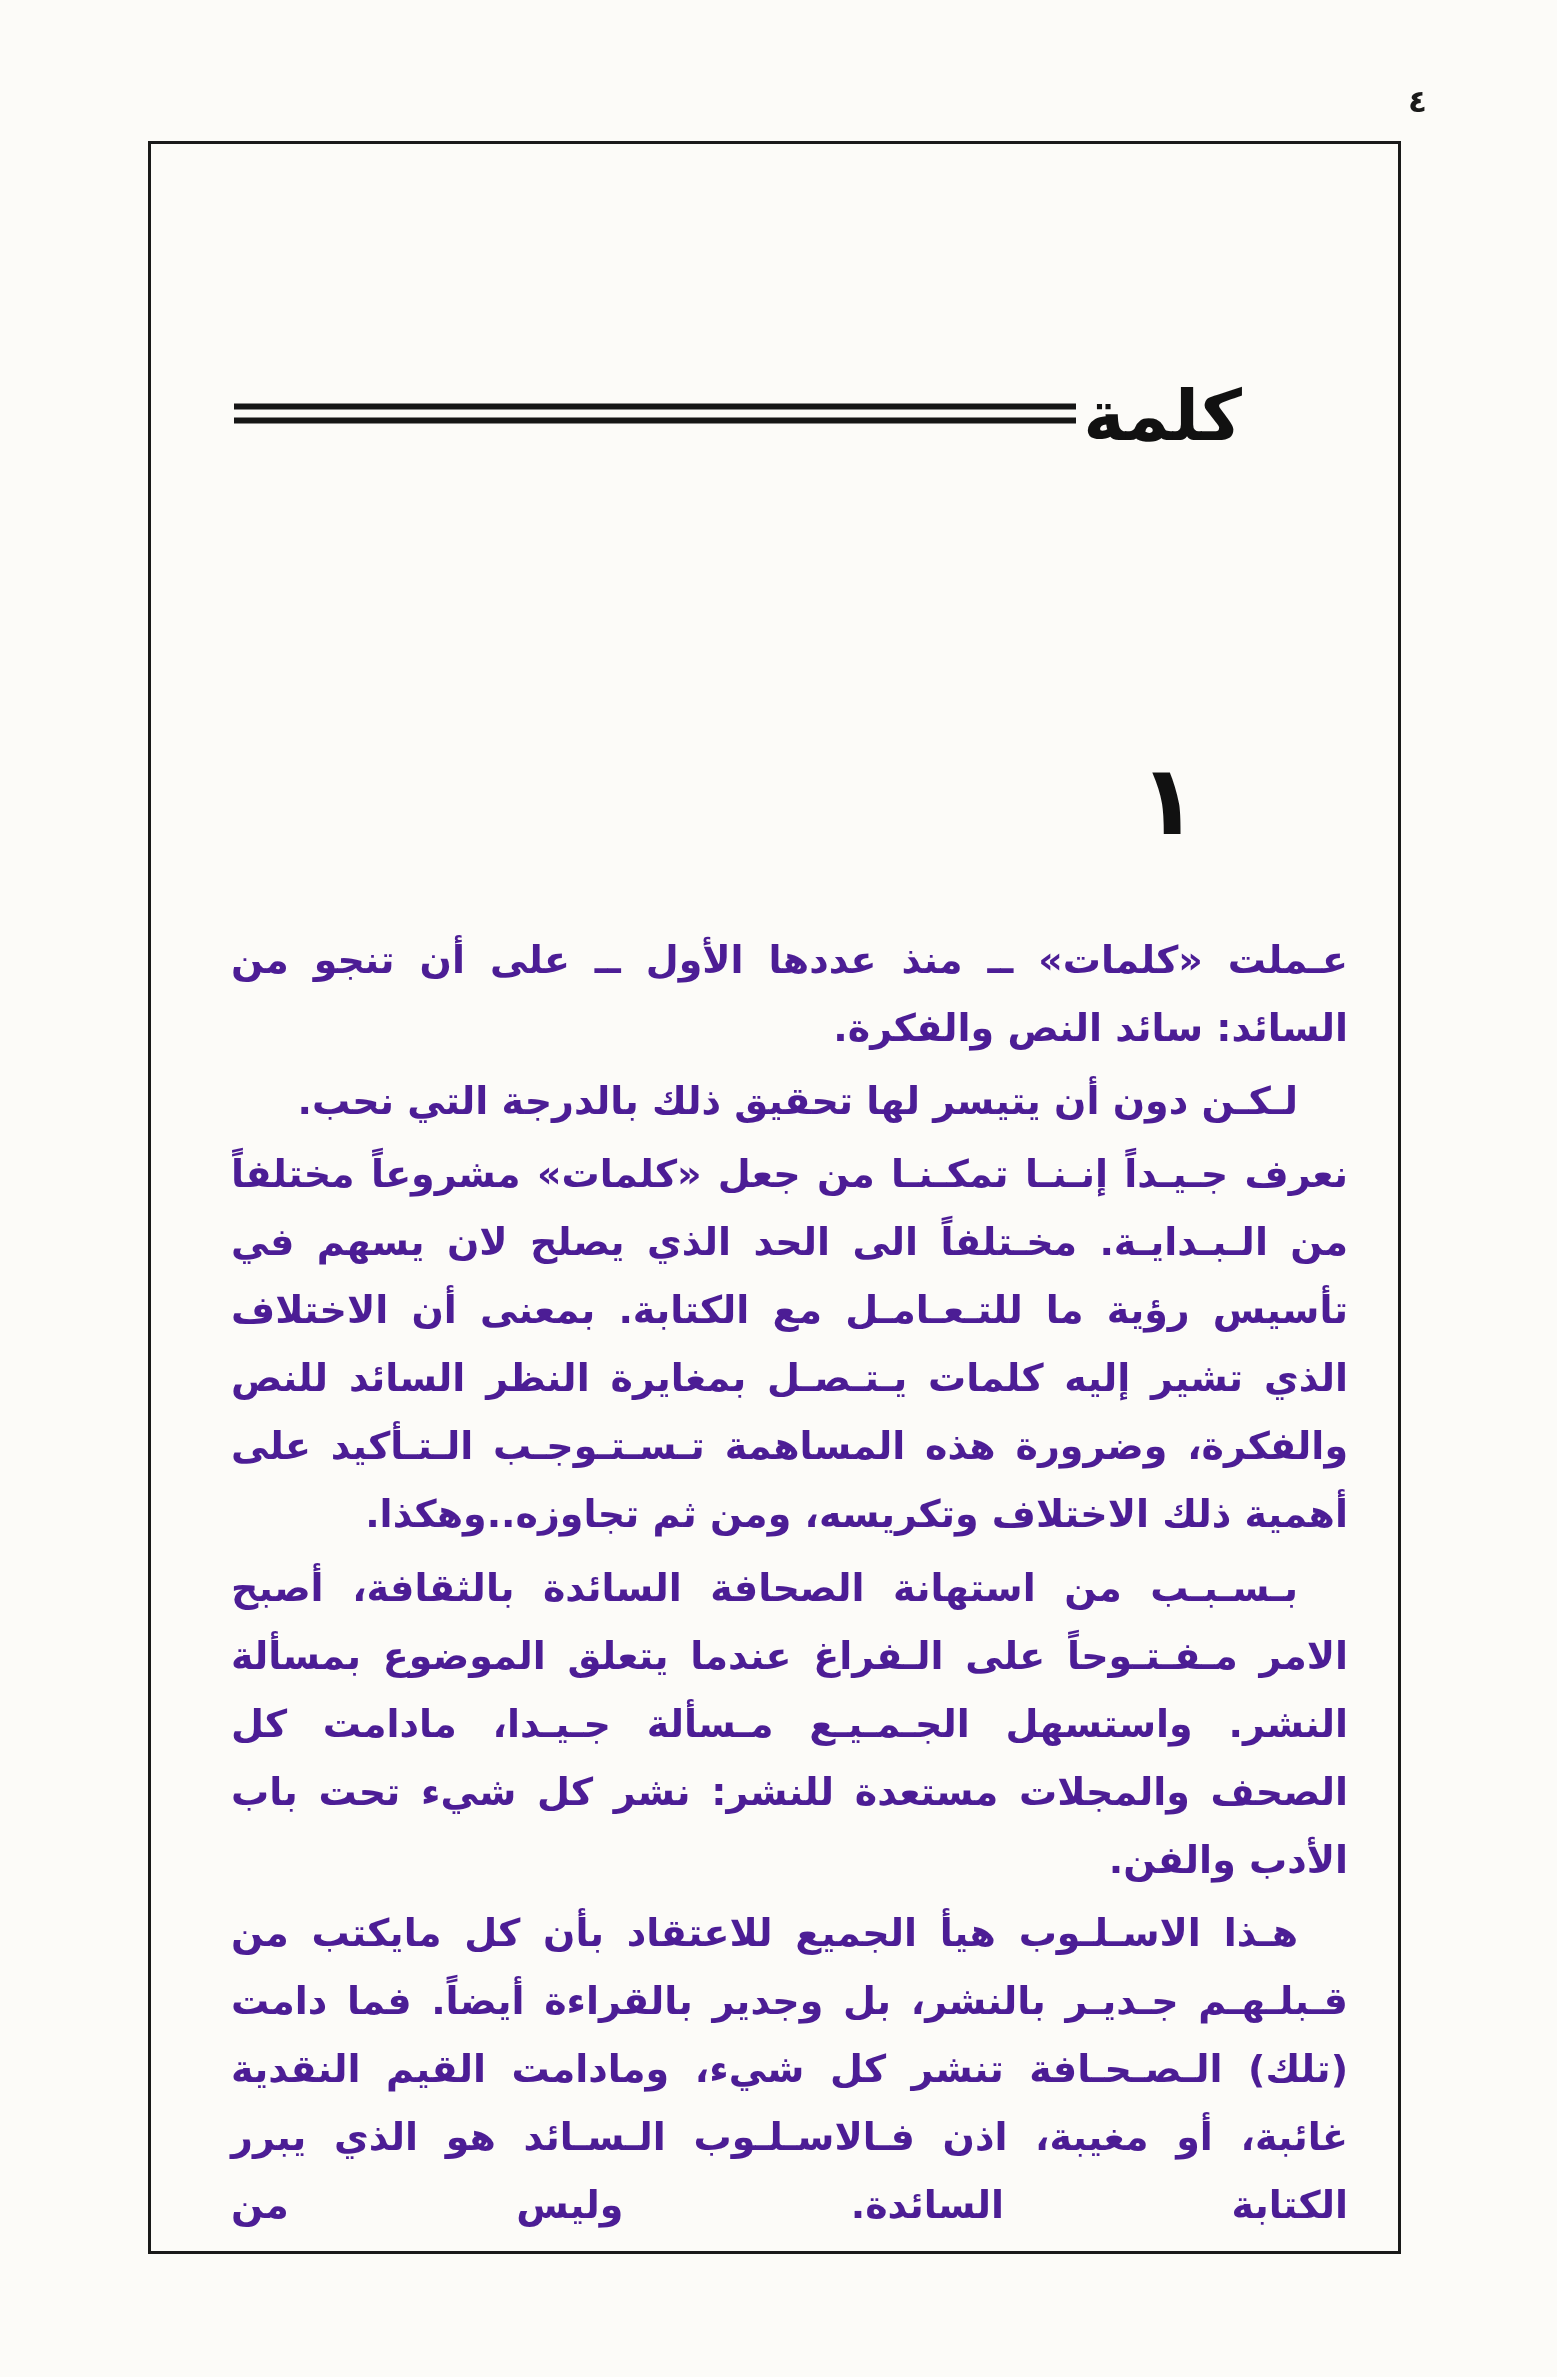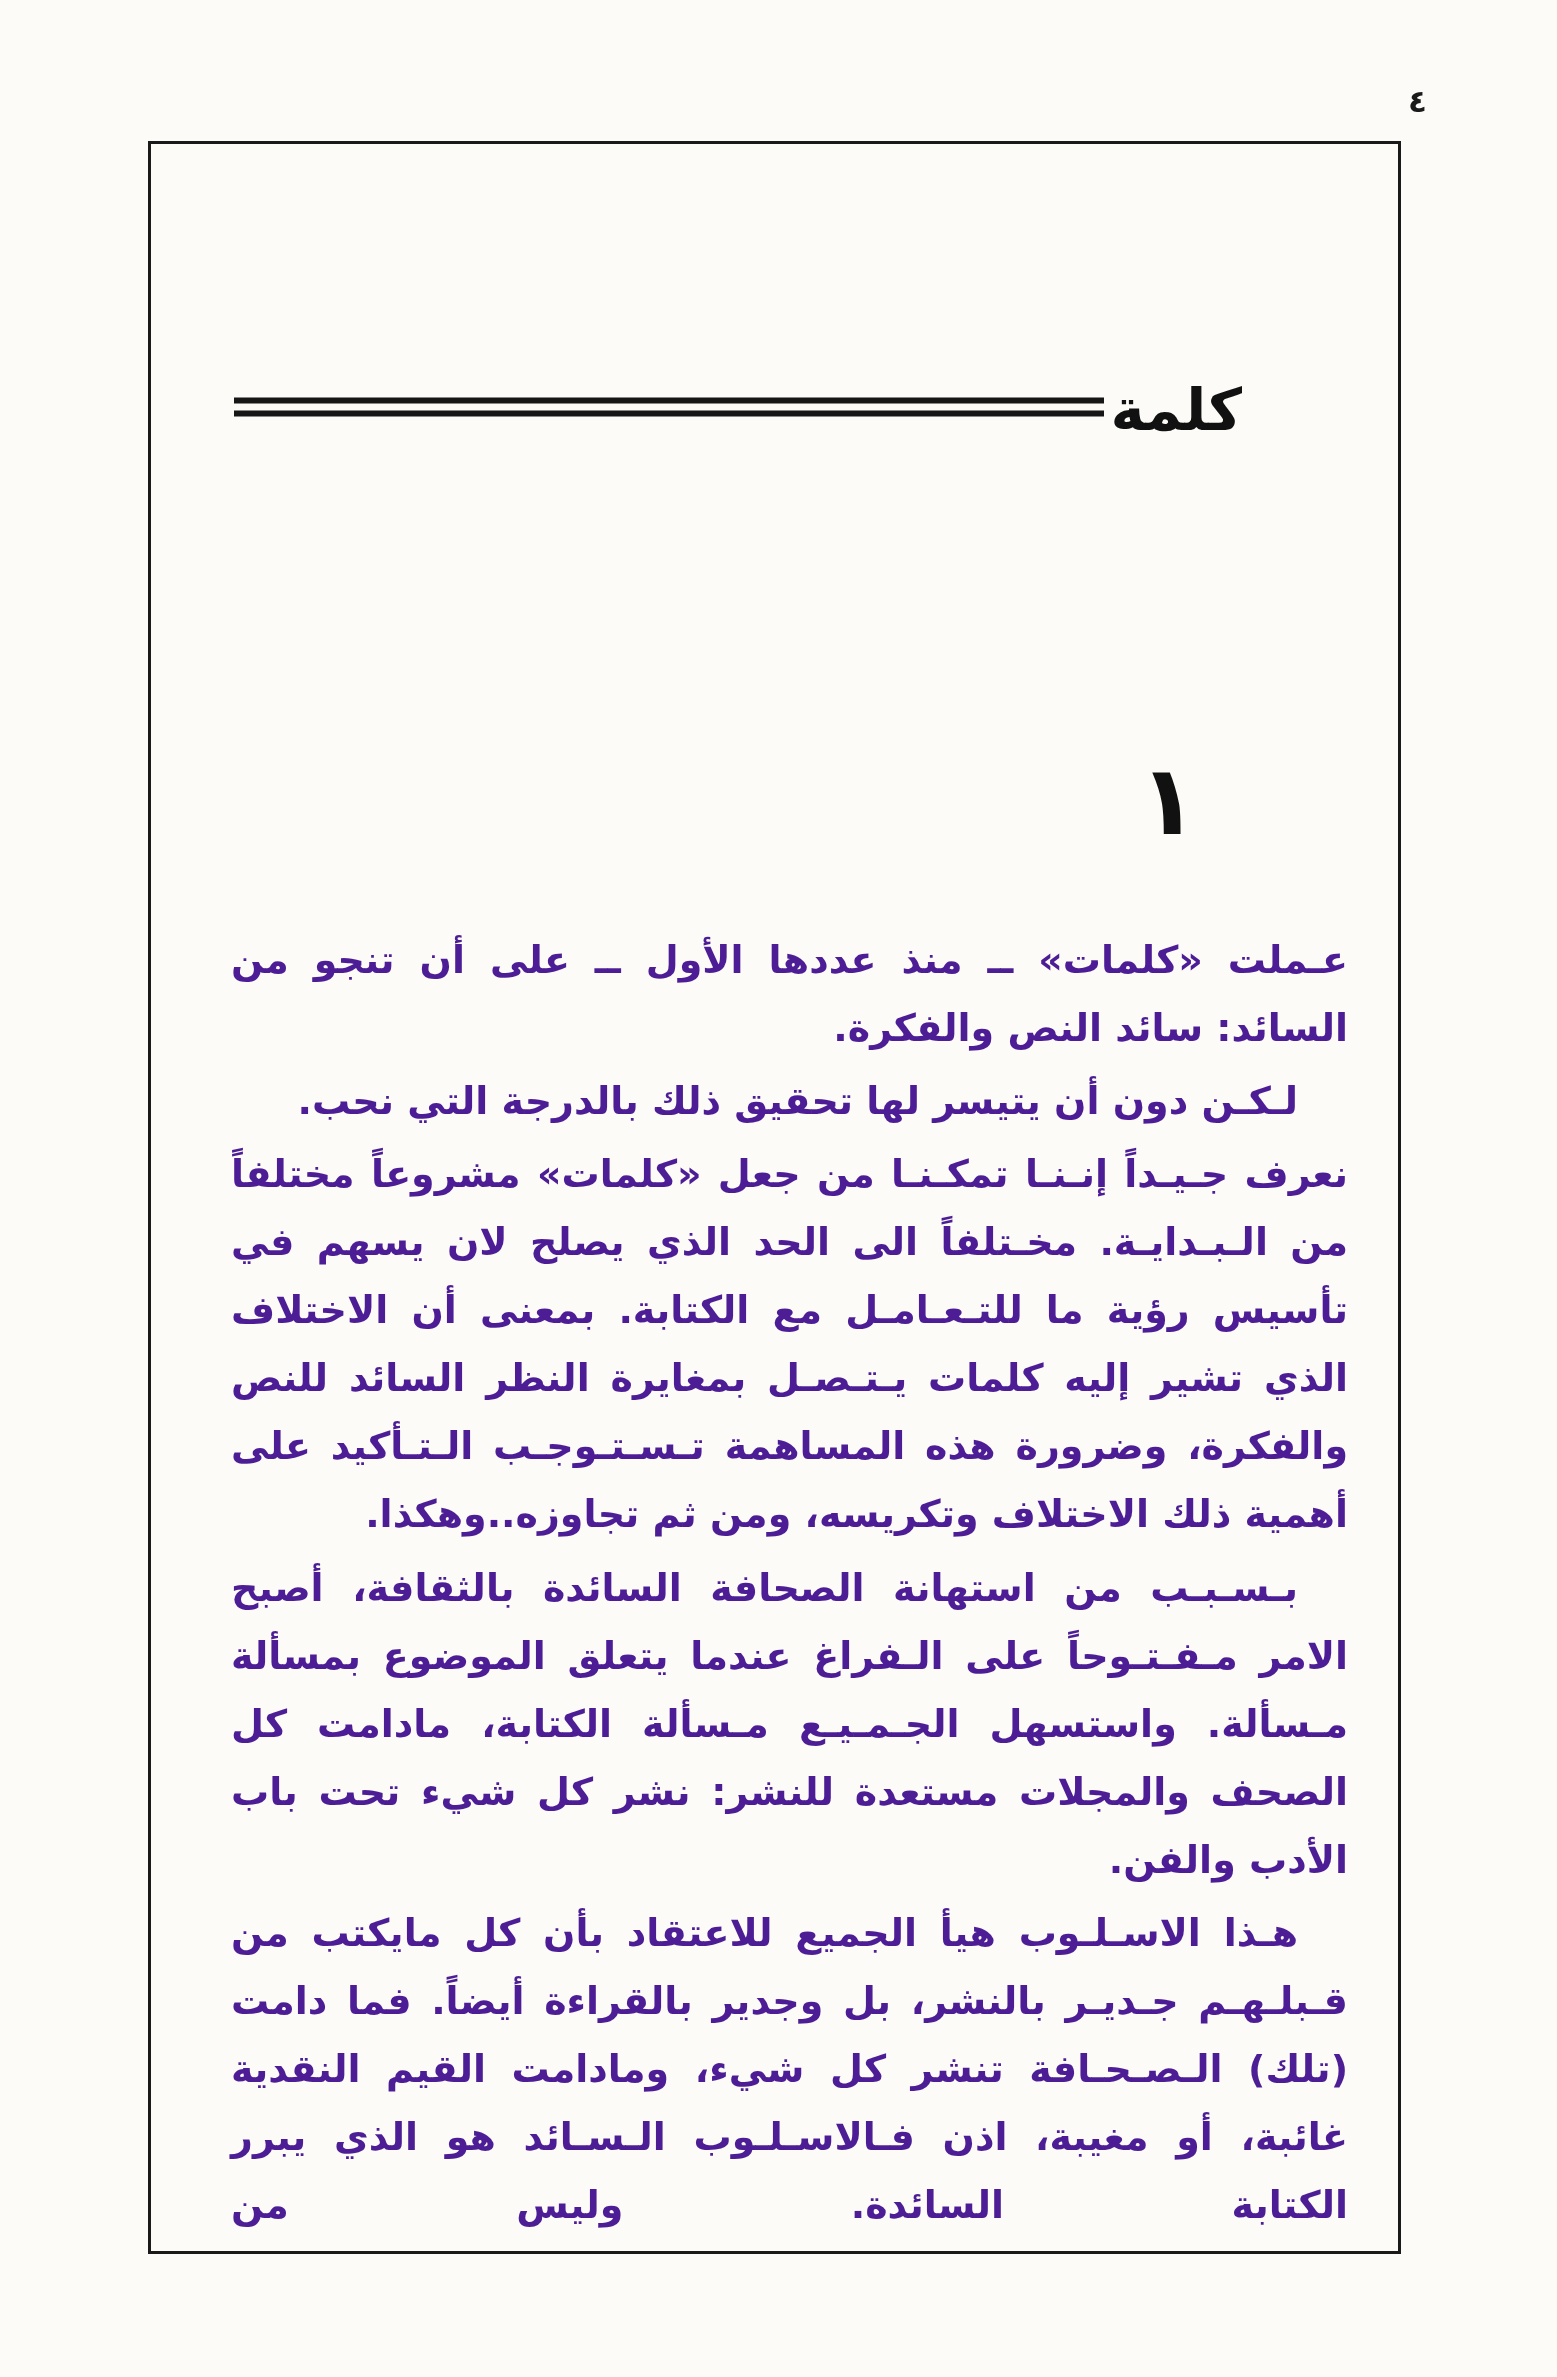--- a/index.html
+++ b/index.html
@@ -31,21 +31,21 @@
   .title-row {
     position:absolute;
     top:236px;
     right:156px;
     left:83px;
     display:flex;
     direction:rtl;
     align-items:center;
   }
   .title-text {
-    font-size:58px;
+    font-size:70px;
     font-weight:bold;
     line-height:1.05;
     color:#111;
     letter-spacing:-1.7px;
     white-space:nowrap;
   }
   .title-rules {
     flex:1;
     display:flex;
     flex-direction:column;
@@ -95,20 +95,20 @@
         <div class="rule"></div>
       </div>
     </div>
 
     <div class="section-number">١</div>
 
     <div class="text-block">
       <p class="para">عـملت «كلمات» ــ منذ عددها الأول ــ على أن تنجو من السائد: سائد النص والفكرة.</p>
       <p class="para indent">لـكـن دون أن يتيسر لها تحقيق ذلك بالدرجة التي نحب.</p>
       <p class="para">نعرف جـيـداً إنـنـا تمكـنـا من جعل «كلمات» مشروعاً مختلفاً من الـبـدايـة. مخـتلفاً الى الحد الذي يصلح لان يسهم في تأسيس رؤية ما للتـعـامـل مع الكتابة. بمعنى أن الاختلاف الذي تشير إليه كلمات يـتـصـل بمغايرة النظر السائد للنص والفكرة، وضرورة هذه المساهمة تـسـتـوجـب الـتـأكيد على أهمية ذلك الاختلاف وتكريسه، ومن ثم تجاوزه..وهكذا.</p>
-      <p class="para indent">بـسـبـب من استهانة الصحافة السائدة بالثقافة، أصبح الامر مـفـتـوحاً على الـفراغ عندما يتعلق الموضوع بمسألة مـسألة. واستسهل الجـمـيـع مـسألة الكتابة، مادامت كل الصحف والمجلات مستعدة للنشر: نشر كل شيء تحت باب الأدب والفن.</p>
+      <p class="para indent">بـسـبـب من استهانة الصحافة السائدة بالثقافة، أصبح الامر مـفـتـوحاً على الـفراغ عندما يتعلق الموضوع بمسألة النشر. واستسهل الجـمـيـع مـسألة جـيـدا، مادامت كل الصحف والمجلات مستعدة للنشر: نشر كل شيء تحت باب الأدب والفن.</p>
       <p class="para indent justify-last">هـذا الاسـلـوب هيأ الجميع للاعتقاد بأن كل مايكتب من قـبلـهـم جـديـر بالنشر، بل وجدير بالقراءة أيضاً. فما دامت (تلك) الـصـحـافة تنشر كل شيء، ومادامت القيم النقدية غائبة، أو مغيبة، اذن فـالاسـلـوب الـسـائد هو الذي يبرر الكتابة السائدة. وليس من</p>
     </div>
 
   </div>
 
 </div>
 
 
 </body></html>

